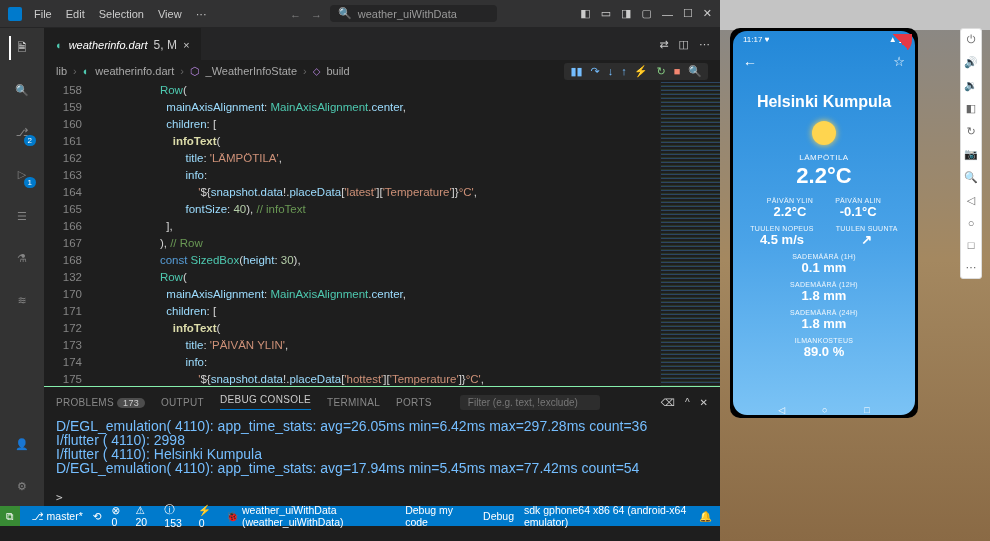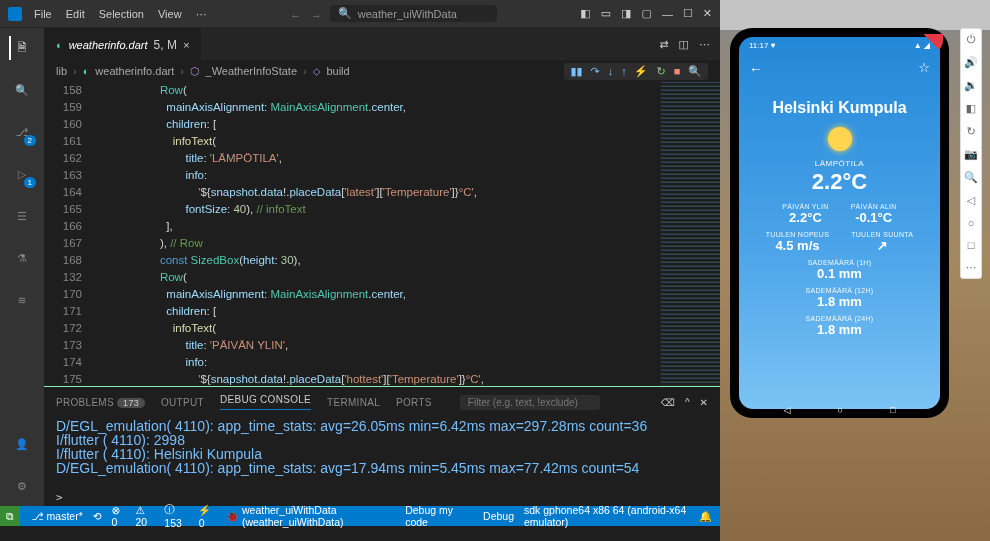--- a/index.html
+++ b/index.html
@@ -30,21 +30,21 @@
 .breadcrumb .sep { color:#666; }
 .breadcrumb .sym { color:#b180d7; }
 .breadcrumb .debug-toolbar { margin-left:auto; display:flex; gap:8px; align-items:center; background:#2d2d2d; border-radius:3px; padding:2px 6px; }
 .breadcrumb .debug-toolbar span { cursor:pointer; }
 .code { flex:1; display:flex; position:relative; overflow:hidden; font-family:Consolas,Menlo,monospace; font-size:11.5px; line-height:17px; }
 .gutter { width:52px; text-align:right; color:#858585; padding-right:14px; padding-top:0; background:#1e1e1e; }
 .gutter .ln { height:17px; position:relative; }
 .codetext { flex:1; white-space:pre; color:#d4d4d4; overflow:hidden; }
 .codetext .line { height:17px; }
 .k-type { color:#4ec9b0; }
-.k-func { color:#dcdcaa; }
+.k-func { color:#dcdcaa;font-weight:bold; }
 .k-prop { color:#9cdcfe; }
 .k-str { color:#ce9178; }
 .k-num { color:#b5cea8; }
 .k-comment { color:#6a9955; }
 .k-key { color:#569cd6; }
 .k-punct { color:#d4d4d4; }
 .minimap { width:60px; background:#1e1e1e; border-left:1px solid #252526; background-image:linear-gradient(#3a6ea5 1px,transparent 1px,transparent 3px,#4a7a45 1px,transparent 4px);background-size:100% 4px; opacity:.5;}
 .panel { height:120px; background:#1e1e1e; border-top:1px solid #86efac; display:flex; flex-direction:column; }
 .panel-tabs { height:30px; display:flex; align-items:center; padding:0 12px; gap:16px; font-size:10px; color:#888; }
 .panel-tabs .ptab { cursor:pointer; text-transform:uppercase; letter-spacing:.3px; }
@@ -54,21 +54,21 @@
 .panel-tabs .pright { margin-left:auto; display:flex; gap:10px; color:#ccc; }
 .panel-content { flex:1; padding:2px 12px; font-family:Consolas,monospace; font-size:14px; color:#75beff; overflow:hidden; }
 .panel-content .row { white-space:pre; line-height:14px; }
 .prompt { padding:2px 12px; color:#ccc; font-family:Consolas,monospace; }
 .statusbar { height:20px; background:#007acc; display:flex; align-items:center; padding:0 8px; gap:10px; color:#fff; font-size:10.5px; }
 .statusbar .branch { background:#388a34; height:20px; display:flex; align-items:center; padding:0 6px; margin-left:-8px; margin-right:2px; }
 .statusbar .seg { display:flex; align-items:center; gap:3px; cursor:pointer; }
 .statusbar .spacer { flex:1; }
 
 .emulator { position:absolute; left:730px; top:28px; width:200px; height:400px; }
-.phone { width:219px; height:390px; background:#000; border-radius:22px; padding:9px; position:relative; }
+.phone { width:188px; height:390px; background:#000; border-radius:10px; padding:3px; position:relative; }
 .screen { width:100%; height:100%; background:linear-gradient(180deg,#2388d8 0%,#4aa3e8 55%,#7bc3f5 100%); border-radius:14px; overflow:hidden; display:flex; flex-direction:column; color:#fff; font-family:-apple-system,sans-serif; }
 .phstatus { height:16px; display:flex; align-items:center; padding:0 10px; font-size:8px; justify-content:space-between; }
 .appbar { height:28px; display:flex; align-items:center; justify-content:space-between; padding:0 10px; }
 .appbar .arrow { font-size:14px; cursor:pointer; }
 .appbar .star { font-size:13px; cursor:pointer; }
 .phcontent { flex:1; text-align:center; padding:0 8px; }
 .phtitle { font-size:16px; font-weight:600; margin-top:18px; }
 .sun { width:24px; height:24px; background:#ffd54f; border-radius:50%; margin:10px auto 8px; box-shadow:0 0 6px #ffd54f; }
 .templabel { font-size:8px; letter-spacing:.5px; opacity:.95; }
 .tempbig { font-size:22px; font-weight:600; margin:1px 0 8px; }
@@ -287,20 +287,24 @@
             <div class="val">0.1 mm</div>
           </div>
         <div class="section">
             <div class="small-label">SADEMÄÄRÄ (12H)</div>
             <div class="val">1.8 mm</div>
           </div>
         <div class="section">
             <div class="small-label">SADEMÄÄRÄ (24H)</div>
             <div class="val">1.8 mm</div>
           </div>
+        <div class="section hum">
+            <div class="small-label">ILMANKOSTEUS</div>
+            <div class="val">89.0 %</div>
+          </div>
       </div>
       <div class="androidnav">
         <span>◁</span>
         <span>○</span>
         <span>□</span>
       </div>
     </div>
   </div>
 </div>
 

